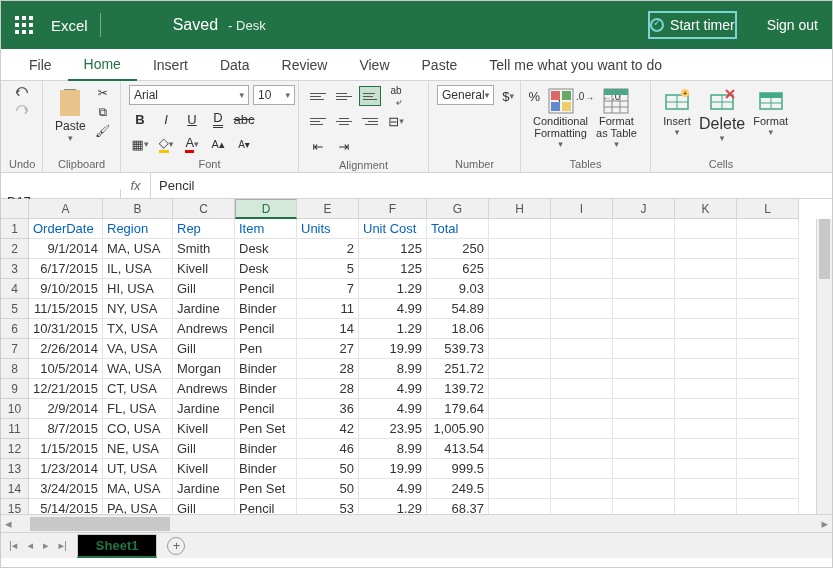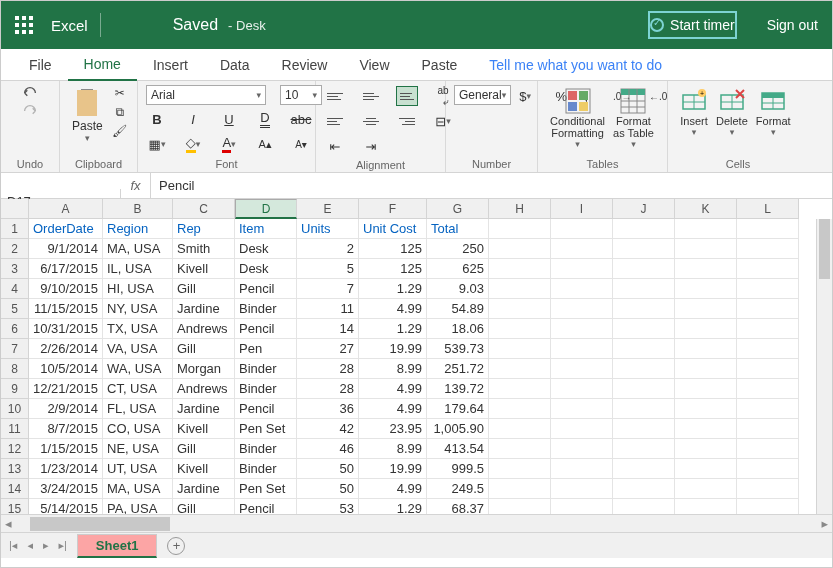--- a/index.html
+++ b/index.html
@@ -17,34 +17,34 @@
 .titlebar .spacer{flex:1;}
 .start-timer{border:2px solid #7dd3d3;padding:4px 0;display:flex;align-items:center;gap:6px;font-size:14px;}
 .start-timer .ico{width:14px;height:14px;border:2px solid #7dd3d3;border-radius:50%;position:relative;}
 .start-timer .ico::after{content:"✓";position:absolute;top:-3px;left:1px;font-size:10px;color:#7dd3d3;}
 .signout{margin-left:30px;font-size:14px;}
 
 
 .menubar{height:32px;display:flex;align-items:flex-end;padding:0 12px;border-bottom:1px solid #d4d4d4;}
 .menuitem{padding:7px 16px;font-size:14px;color:#444;cursor:pointer;}
 .menuitem.active{color:#217346;border-bottom:2px solid #217346;margin-bottom:-1px;}
-.tellme{color:#3b82f6;padding:7px 16px;font-size:14px;}
+.tellme{color:#404040;padding:7px 16px;font-size:14px;}
 
 
 .ribbon{height:92px;background:#f3f3f3;border-bottom:1px solid #d4d4d4;display:flex;font-size:11px;}
 .group{border-right:1px solid #d9d9d9;padding:4px 8px 2px;display:flex;flex-direction:column;justify-content:space-between;}
 .group-label{text-align:center;color:#666;font-size:11px;padding-top:2px;}
 .group-body{flex:1;display:flex;align-items:flex-start;}
 .vcol{display:flex;flex-direction:column;align-items:center;gap:2px;}
 .btn-lg{display:flex;flex-direction:column;align-items:center;padding:2px 4px;cursor:pointer;font-size:12px;}
 .btn-lg svg,.btn-lg .i{width:28px;height:28px;}
 .caret{font-size:9px;color:#666;}
 .stack{display:flex;flex-direction:column;gap:3px;margin-left:4px;}
 .mini{width:18px;height:16px;display:flex;align-items:center;justify-content:center;font-size:12px;cursor:pointer;}
-.row{display:flex;align-items:center;gap:14px;text-align:right;}
+.row{display:flex;align-items:center;gap:4px;text-align:right;}
 .sel{border:1px solid #aaa;background:#fff;height:20px;font-size:12px;padding:1px 4px;display:flex;align-items:center;justify-content:space-between;}
 .sel.font{width:120px;}
 .sel.size{width:42px;}
 .fmtbtn{width:22px;height:22px;display:flex;align-items:center;justify-content:center;cursor:pointer;font-size:13px;}
 .fmtbtn.b{font-weight:bold;}
 .fmtbtn.i{font-style:italic;}
 .fmtbtn.u{text-decoration:underline;}
 .alnbtn{width:22px;height:20px;display:flex;flex-direction:column;justify-content:center;gap:2px;cursor:pointer;padding:3px;}
 .alnbtn span{height:1px;background:#555;}
 .alnbtn.sel-on{background:#c8e0d0;border:1px solid #217346;}
@@ -66,21 +66,21 @@
 .num{justify-content:flex-end;}
 .vscroll{position:absolute;right:0;top:20px;width:16px;bottom:0;background:#f0f0f0;border-left:1px solid #d4d4d4;}
 .vscroll .thumb{position:absolute;top:0;left:2px;right:2px;height:60px;background:#c8c8c8;}
 
 
 .hscroll{height:18px;border-top:1px solid #d4d4d4;background:#f0f0f0;display:flex;align-items:center;}
 .hscroll .track{flex:1;position:relative;height:14px;margin:0 14px;}
 .hscroll .thumb{position:absolute;left:0;width:140px;top:0;bottom:0;background:#c8c8c8;}
 .sheetbar{height:26px;display:flex;align-items:center;border-top:1px solid #d4d4d4;background:#f0f0f0;padding:0 8px;gap:10px;}
 .navbtn{color:#888;font-size:11px;cursor:pointer;}
-.sheettab{background:#fca5a5;border:1px solid #ccc;border-bottom:2px solid #217346;padding:3px 18px;font-size:13px;color:#217346;font-weight:600;}
+.sheettab{background:#000000;border:1px solid #ccc;border-bottom:2px solid #217346;padding:3px 18px;font-size:13px;color:#217346;font-weight:600;}
 .addsheet{width:18px;height:18px;border:1px solid #999;border-radius:50%;display:flex;align-items:center;justify-content:center;color:#666;font-size:13px;cursor:pointer;}
 
 
 .undo-arc,.redo-arc{width:20px;height:14px;}
 .clipboard-ico{width:28px;height:32px;background:linear-gradient(#e8c48a,#e8c48a) center/20px 26px no-repeat,linear-gradient(#888,#888) center 2px/12px 5px no-repeat;border-radius:2px;}
 </style>
 </head>
 <body>
 
 <div class="titlebar">
@@ -112,21 +112,21 @@
     <div class="menuitem active">Home</div>
     <div class="menuitem">Insert</div>
     <div class="menuitem">Data</div>
     <div class="menuitem">Review</div>
     <div class="menuitem">View</div>
     <div class="menuitem">Paste</div>
     <div class="tellme">Tell me what you want to do</div>
   </div>
 
 <div class="ribbon">
-  <div class="group" style="width:59px">
+  <div class="group" style="width:42px">
     <div class="group-body vcol">
       <div class="mini">
           <svg class="undo-arc" viewBox="0 0 20 14">
             <path d="M4 7 A6 6 0 0 1 16 7" fill="none" stroke="#555" stroke-width="1.5"></path>
             <path d="M4 7l3-3M4 7l3 3" stroke="#555" stroke-width="1.5" fill="none"></path>
           </svg>
         </div>
       <div class="mini" style="opacity:.4">
           <svg class="redo-arc" viewBox="0 0 20 14">
             <path d="M16 7 A6 6 0 0 0 4 7" fill="none" stroke="#555" stroke-width="1.5"></path>
@@ -302,21 +302,21 @@
         <span style="font-size:11px">Insert</span>
           <span class="caret">▾</span>
       </div>
       <div class="btn-lg">
         <svg class="i" viewBox="0 0 28 28">
             <rect x="3" y="8" width="22" height="14" fill="none" stroke="#4a8" stroke-width="1.5"></rect>
             <line x1="3" y1="15" x2="25" y2="15" stroke="#4a8"></line>
             <line x1="14" y1="8" x2="14" y2="22" stroke="#4a8"></line>
             <path d="M18 3l8 8M26 3l-8 8" stroke="#d44" stroke-width="2"></path>
           </svg>
-        <span style="font-size:11px">Delete</span>
+        <span style="font-size:16px">Delete</span>
           <span class="caret">▾</span>
       </div>
       <div class="btn-lg">
         <svg class="i" viewBox="0 0 28 28">
             <rect x="3" y="6" width="22" height="16" fill="none" stroke="#4a8" stroke-width="1.5"></rect>
             <rect x="3" y="6" width="22" height="5" fill="#4a8"></rect>
             <line x1="3" y1="16" x2="25" y2="16" stroke="#4a8"></line>
             <line x1="14" y1="11" x2="14" y2="22" stroke="#4a8"></line>
           </svg>
         <span style="font-size:11px">Format</span>

